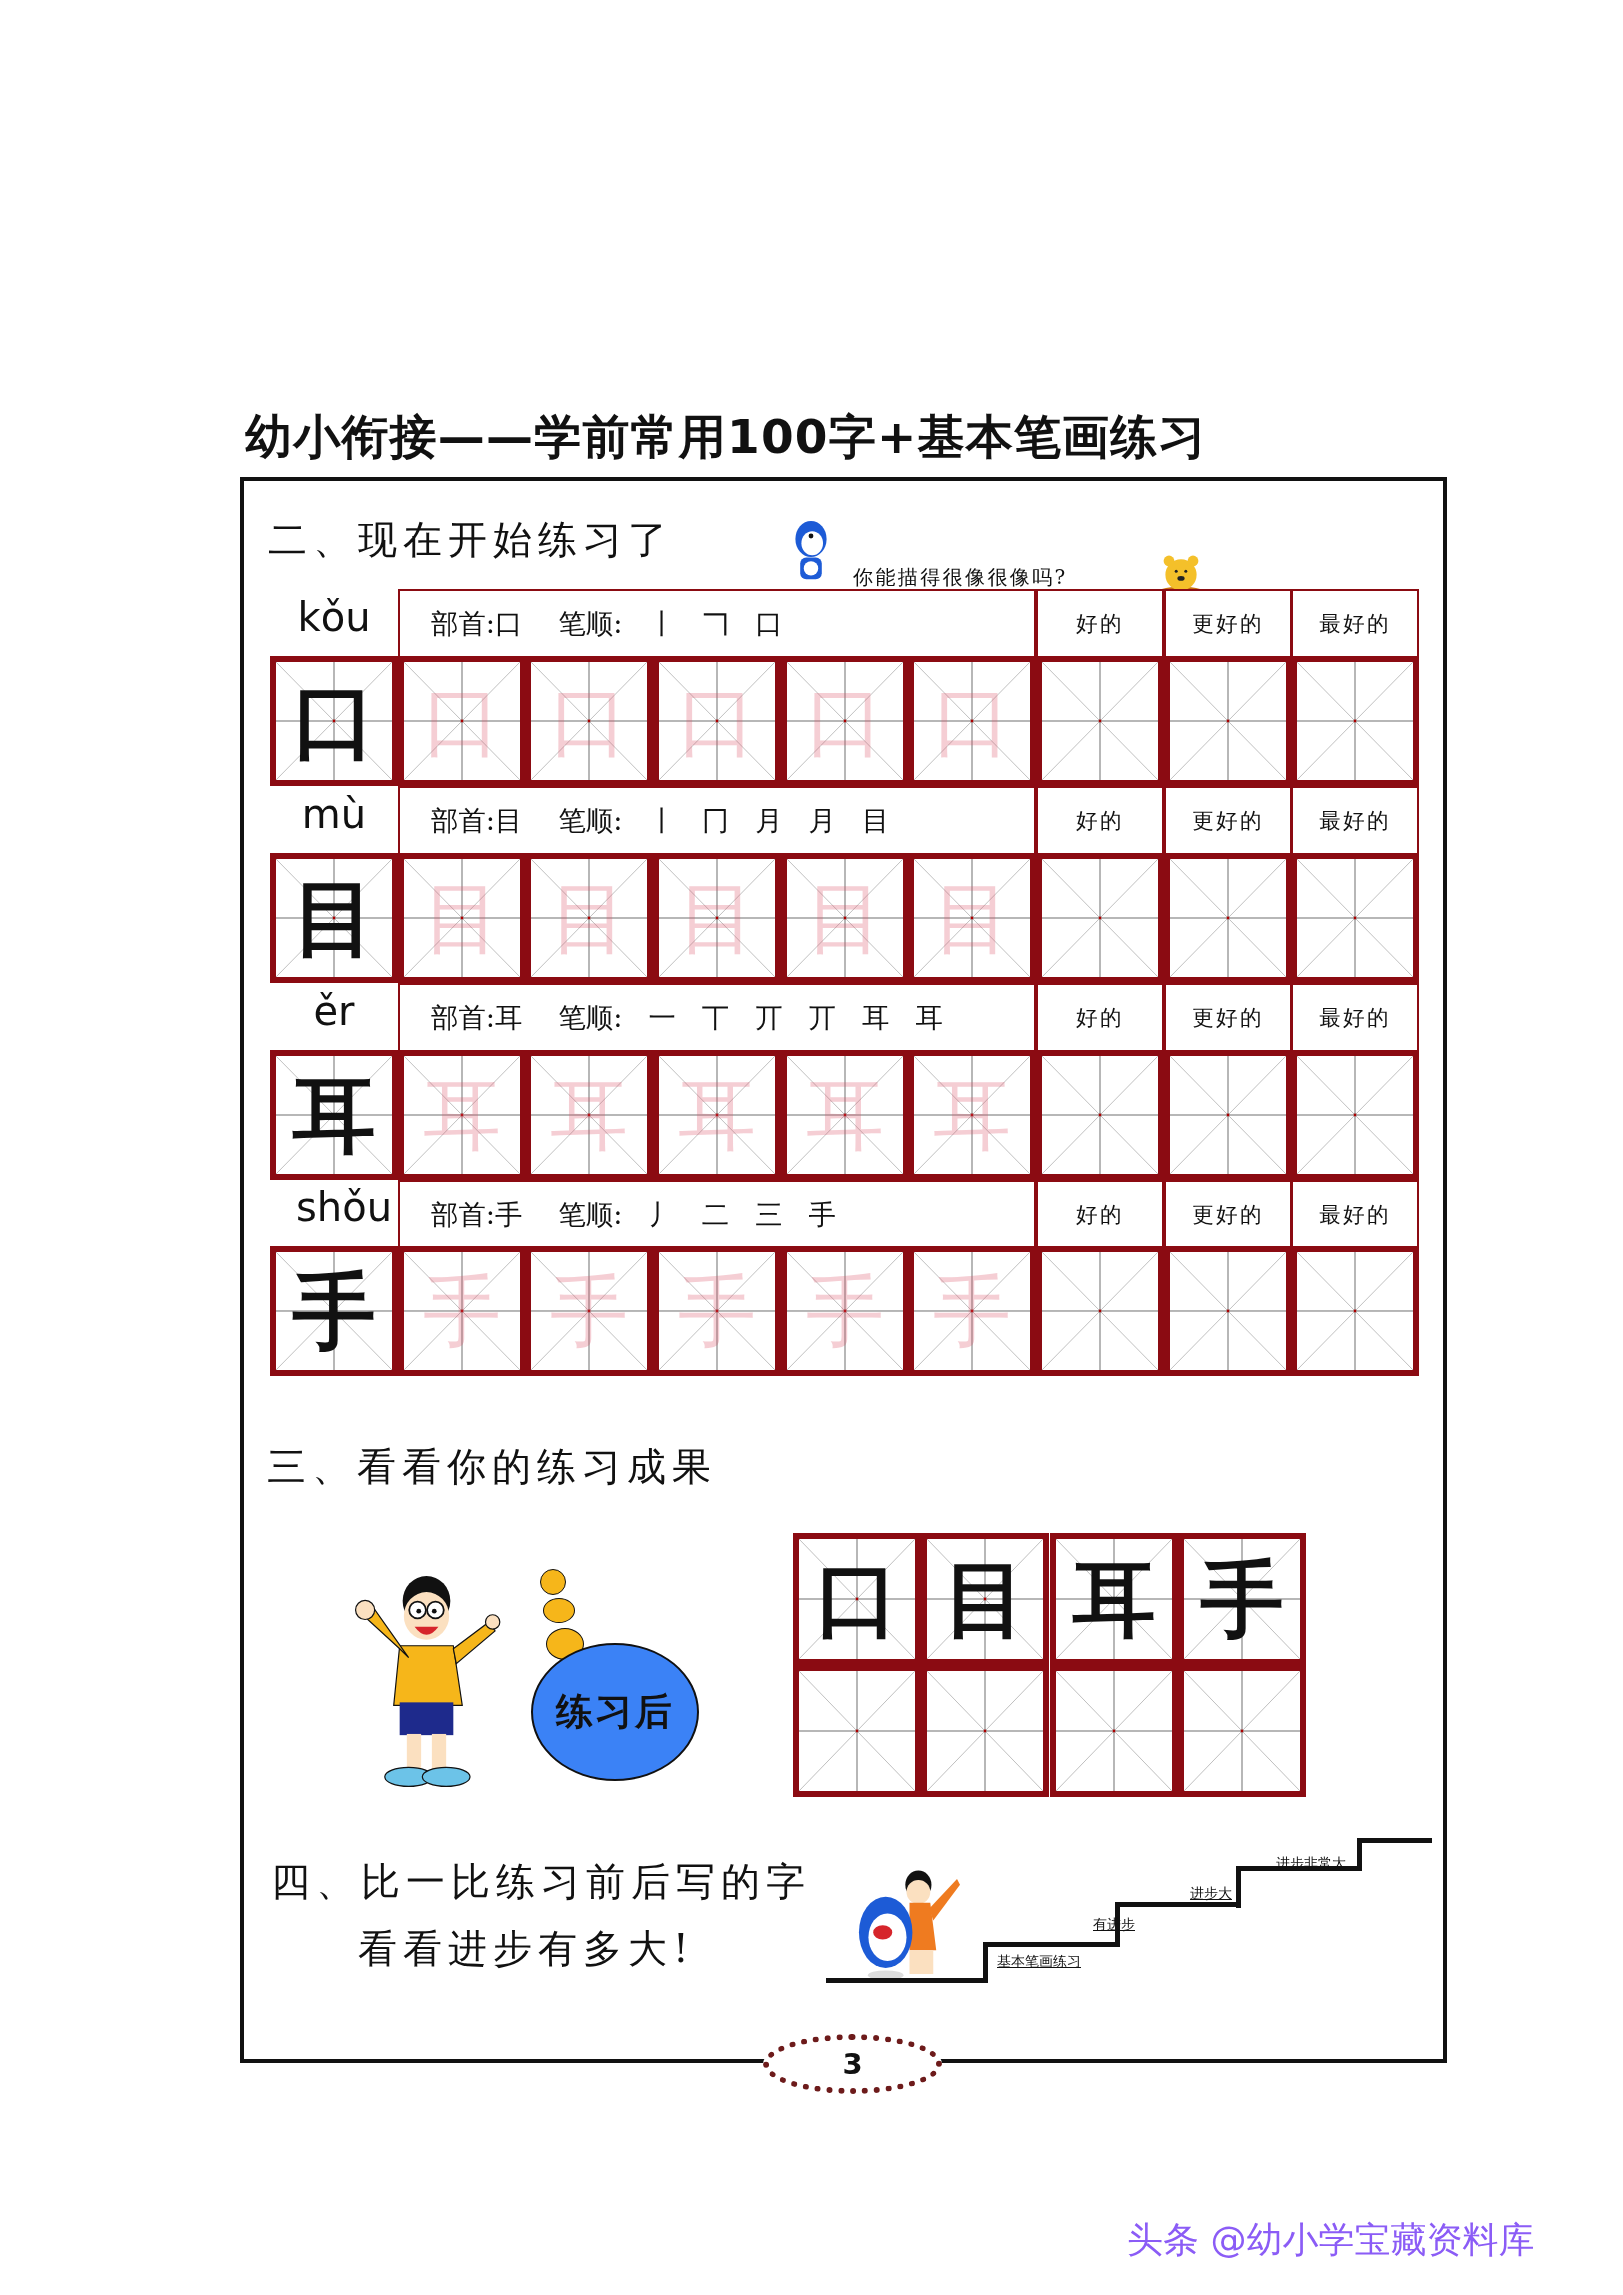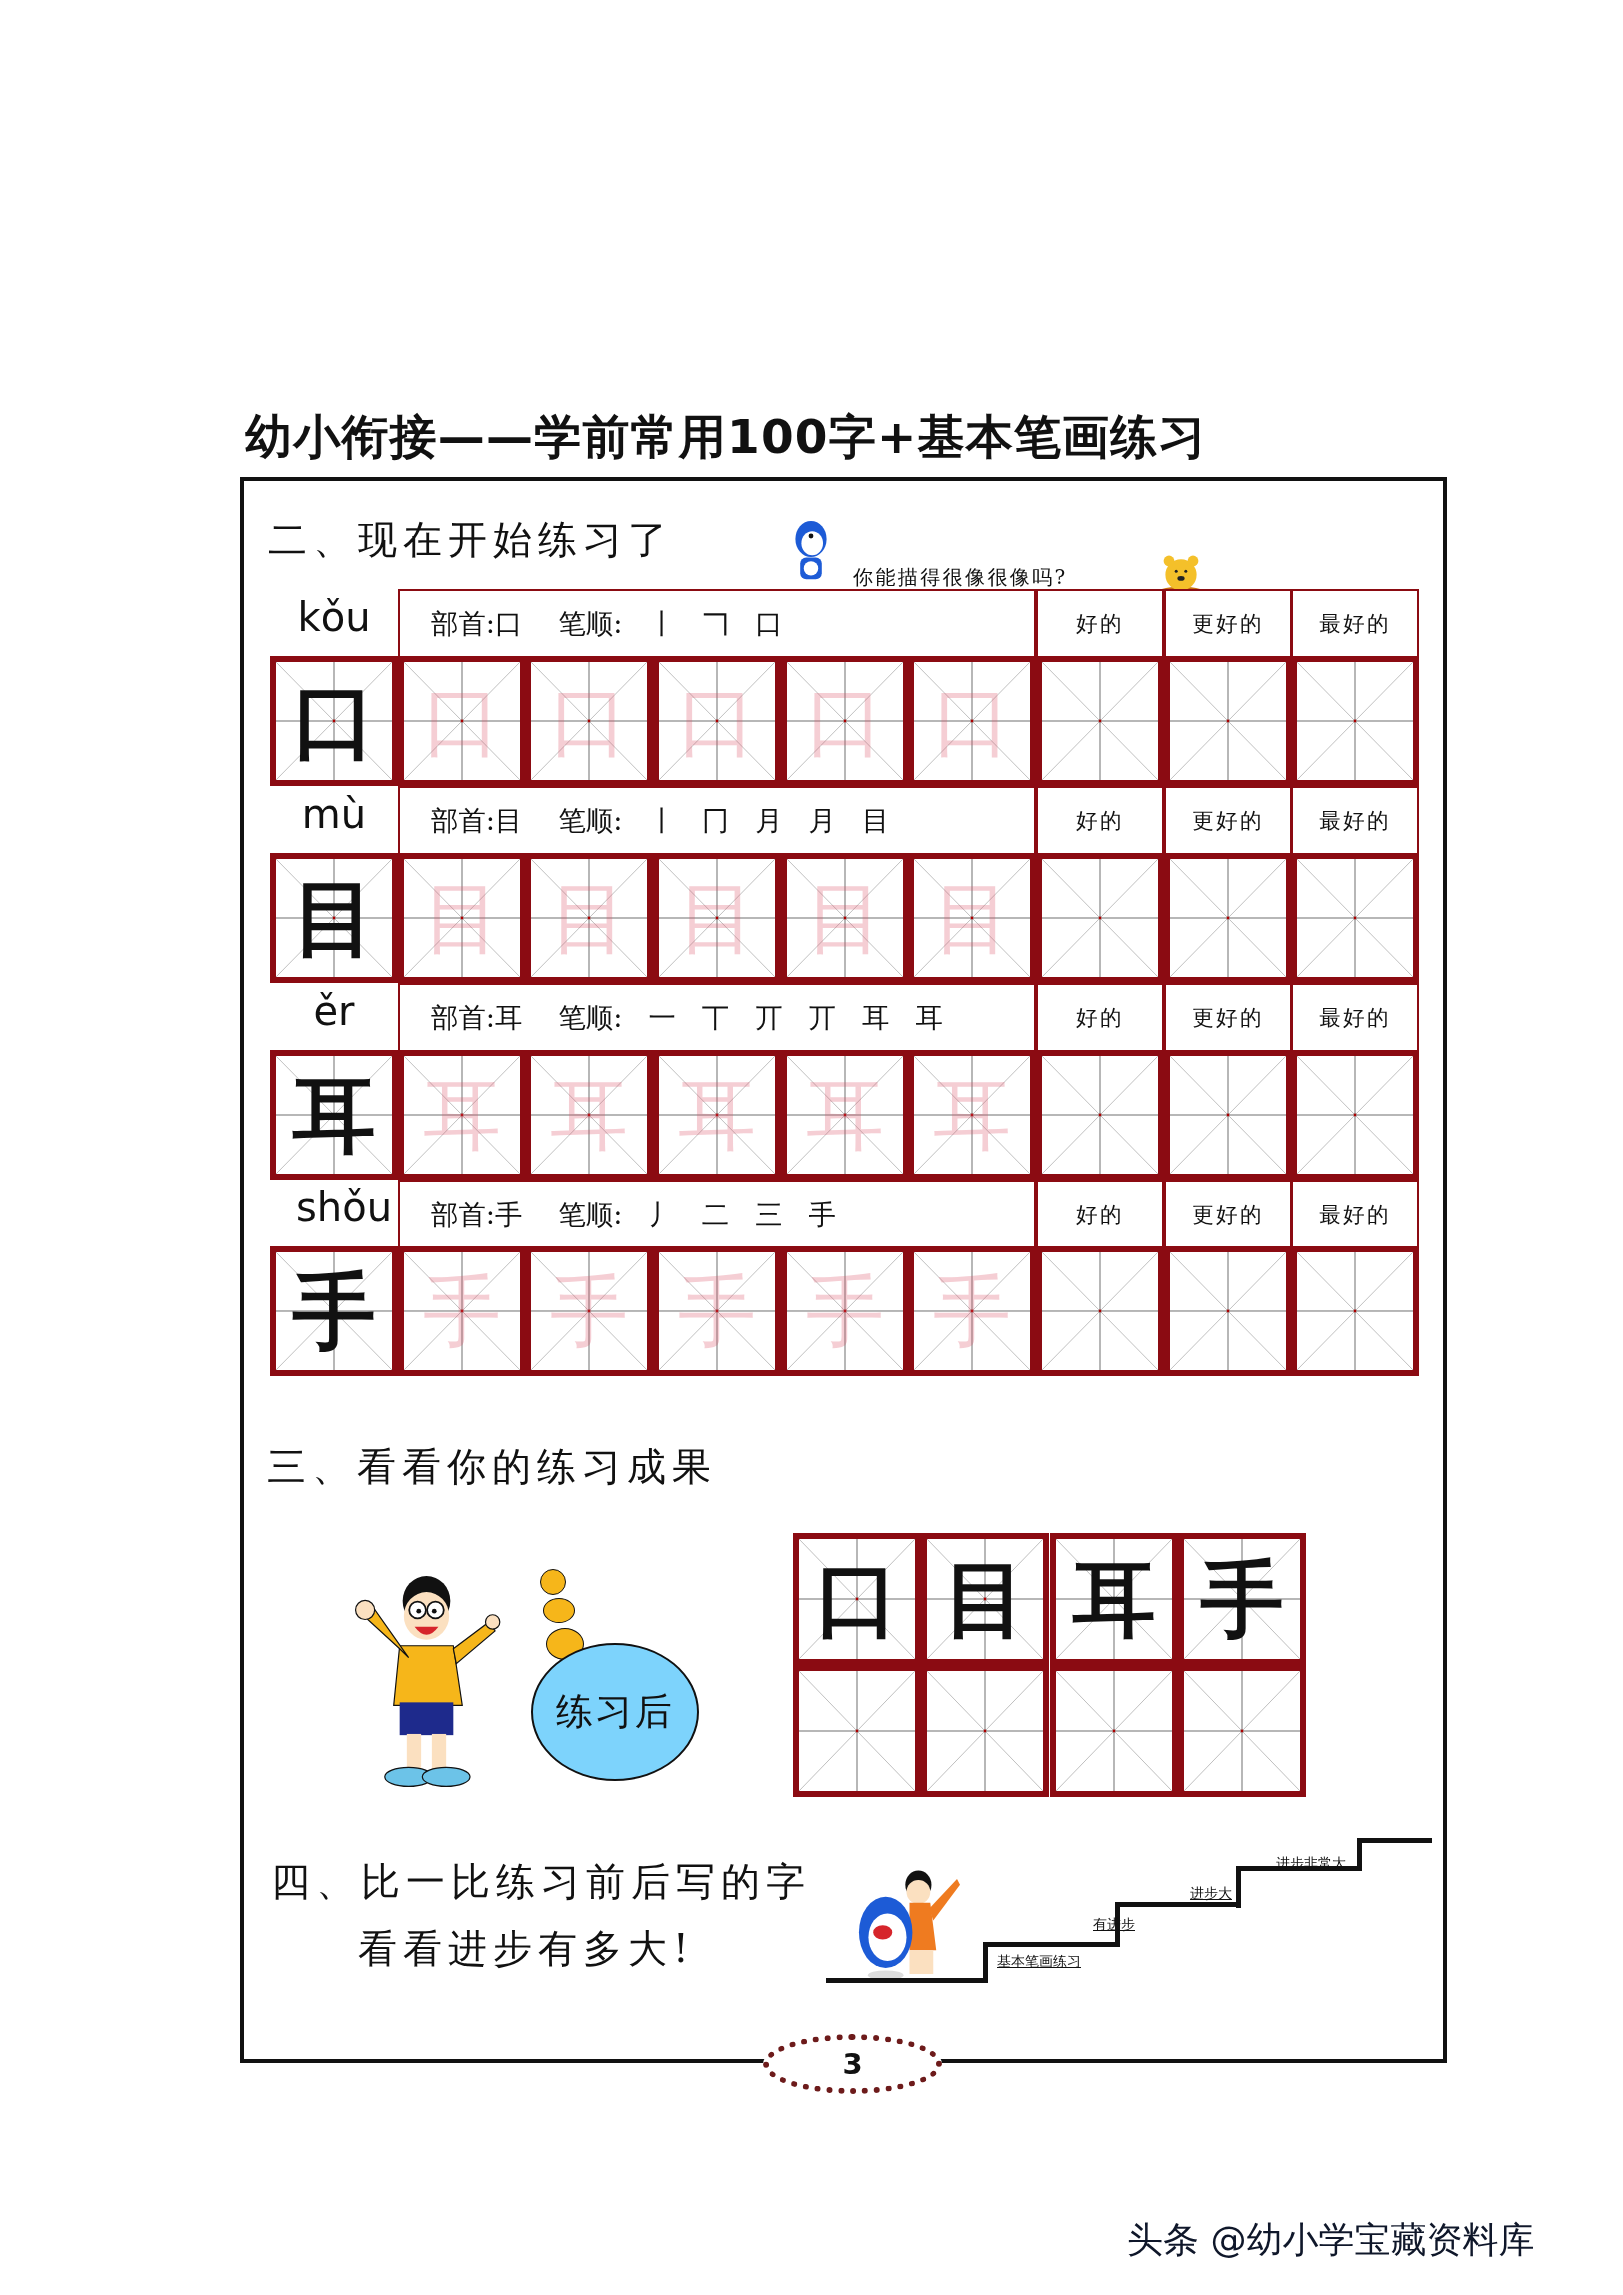--- a/index.html
+++ b/index.html
@@ -16,21 +16,21 @@
   .hdr-main .gap { display:inline-block; width:36px; }
   .hdr-main .stroke { display:inline-block; margin-left:26px; }
   .hdr-grade { font-size:21.5px; justify-content:center; letter-spacing:2.4px; }
   .cell { position:absolute; width:128px; height:130px; box-sizing:border-box; border:6px solid #8b0b12; background:#fff; overflow:hidden; }
   .cell svg { position:absolute; left:0; top:0; width:100%; height:100%; }
   .cell .ch { position:absolute; left:0; top:0; width:100%; height:100%; display:flex; align-items:center; justify-content:center; font-size:83px; line-height:1; }
   .cell .ch.trace { color:rgba(220,80,100,0.28); font-size:78px; }
   .cell .ch.model { color:#111; font-weight:bold; }
   .stair-label { font-size:14px; white-space:nowrap;text-decoration:underline; }
   .stair { position:absolute; background:#111; }
-  .watermark { font-family:"DejaVu Sans","Liberation Sans",sans-serif; font-size:36px; color:#0f172a; white-space:nowrap; }
+  .watermark { font-family:"DejaVu Sans","Liberation Sans",sans-serif; font-size:36px; color:#8b5cf6; white-space:nowrap; }
   .page-num-orn { width:179px; height:60px; border-radius:50%; border:6px dotted #6d1b1b; box-sizing:border-box; background:#fff; display:flex; align-items:center; justify-content:center; font-family:"DejaVu Sans","Liberation Sans",sans-serif; font-weight:bold; font-size:29px; }
   .figure { position:absolute; }
 </style>
 </head>
 <body>
 
 <div class="abs title">幼小衔接——学前常用100字+基本笔画练习</div>
 
 <div class="abs frame"></div>
 
@@ -488,21 +488,21 @@
     <rect x="92" y="268" width="24" height="60" fill="#fbe0c0"></rect>
     <rect x="134" y="268" width="24" height="60" fill="#fbe0c0"></rect>
     <ellipse cx="95" cy="340" rx="40" ry="16" fill="#6cc3e8" stroke="#111" stroke-width="2"></ellipse>
     <ellipse cx="158" cy="340" rx="40" ry="16" fill="#6cc3e8" stroke="#111" stroke-width="2"></ellipse>
   </svg>
 </div>
 
 <div class="abs" style="left:540px;top:1569px;width:24px;height:24px;border-radius:50%;background:#f6b61a;border:1.8px solid #111;"></div>
 <div class="abs" style="left:543px;top:1598px;width:30px;height:23px;border-radius:50%;background:#f6b61a;border:1.8px solid #111;"></div>
 <div class="abs" style="left:546px;top:1628px;width:36px;height:30px;border-radius:50%;background:#f6b61a;border:1.8px solid #111;"></div>
-<div class="abs" style="left:531px;top:1643px;width:164px;height:134px;border-radius:50%;background:#7dd3fc;border:2.4px solid #111;display:flex;align-items:center;justify-content:center;font-size:37px;letter-spacing:2.4px;">练习后</div>
+<div class="abs" style="left:531px;top:1643px;width:164px;height:134px;border-radius:50%;background:#3b82f6;border:2.4px solid #111;display:flex;align-items:center;justify-content:center;font-size:37px;letter-spacing:2.4px;font-weight:bold;">练习后</div>
 
 <div id="result">
     <div class="cell" style="left: 793px; top: 1533px; width: 128px; height: 132px;">
       <svg viewBox="0 0 100 100" preserveAspectRatio="none">
     <line x1="0" y1="0" x2="100" y2="100" stroke="#bbb" stroke-width="0.8"></line>
     <line x1="100" y1="0" x2="0" y2="100" stroke="#bbb" stroke-width="0.8"></line>
     <line x1="50" y1="0" x2="50" y2="100" stroke="#666" stroke-width="0.8"></line>
     <line x1="0" y1="50" x2="100" y2="50" stroke="#666" stroke-width="0.8"></line>
     <circle cx="50" cy="50" r="1.2" fill="#a00"></circle>
       </svg>

